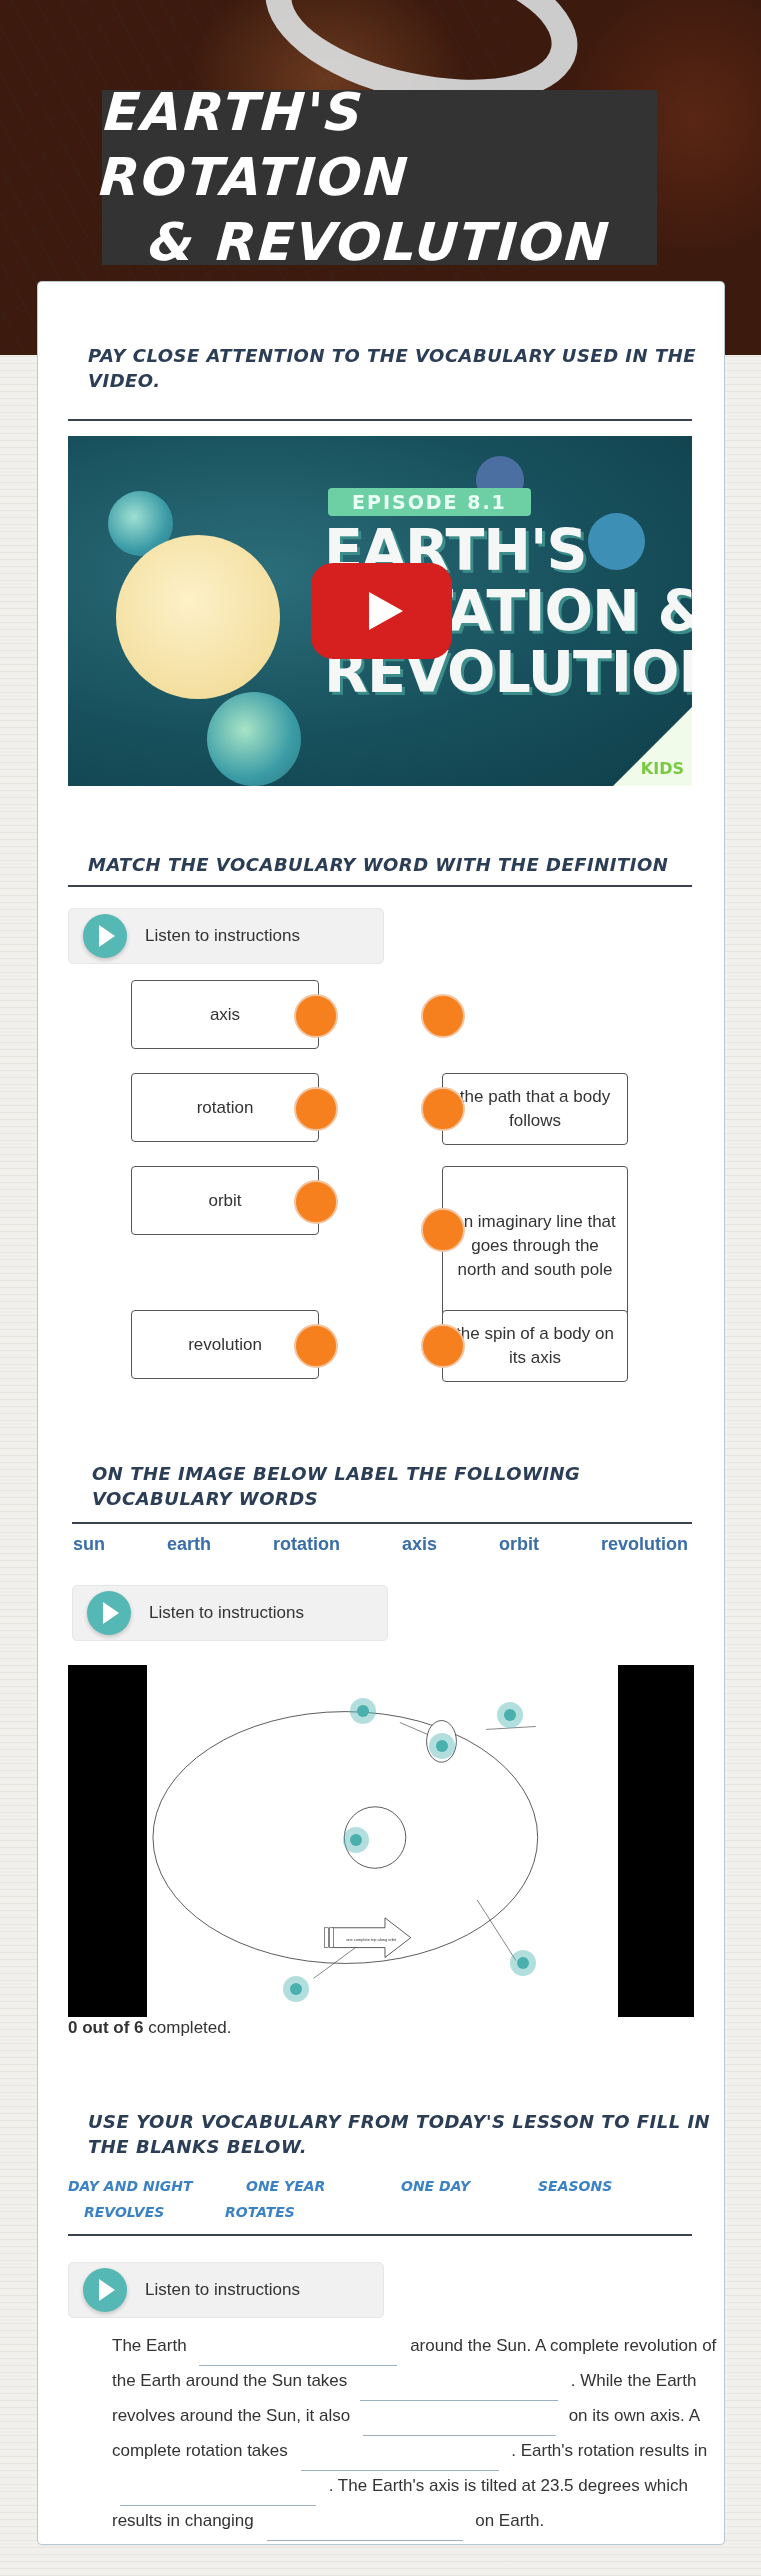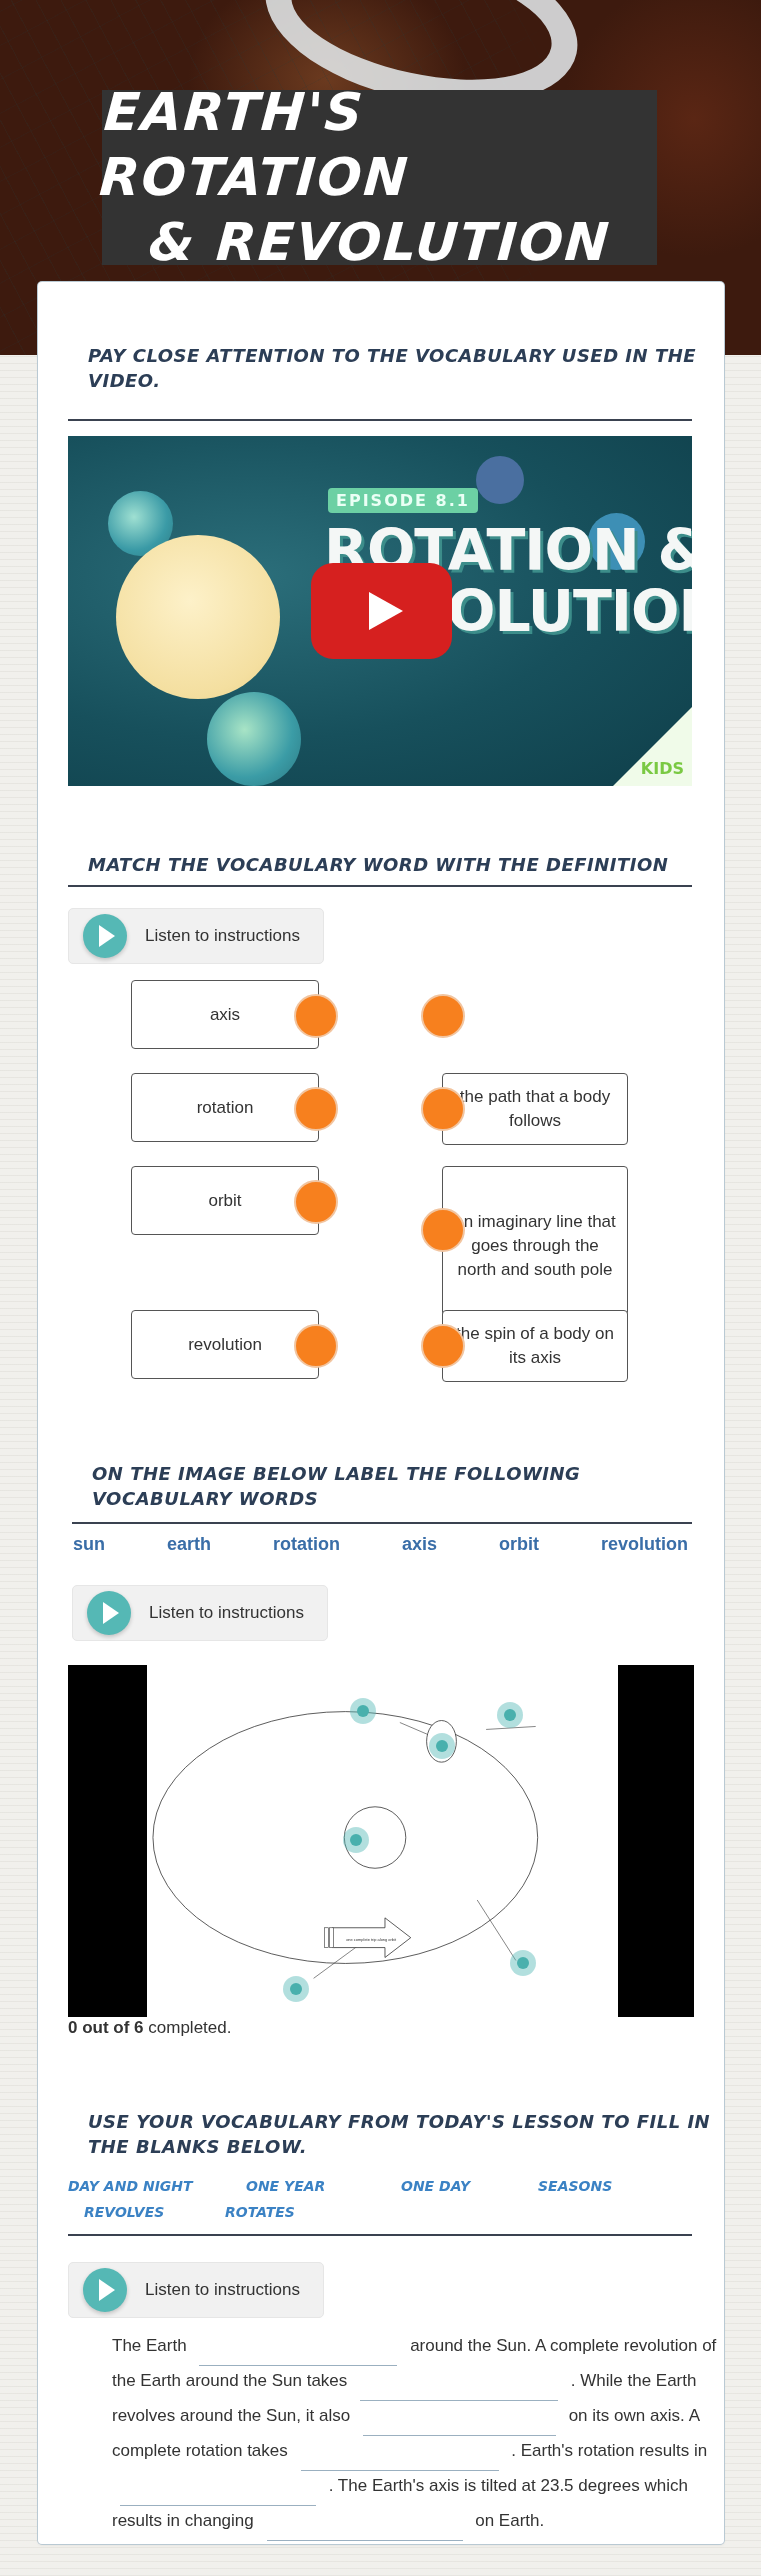--- a/index.html
+++ b/index.html
@@ -65,23 +65,23 @@
     position: absolute; left: 30px; top: 154px; width: 624px; height: 350px;
     overflow: hidden;
     background: radial-gradient(ellipse at 30% 40%, #2b6e7a 0%, #17505c 55%, #0f3f4a 100%);
   }
   .video .sun { position: absolute; left: 48px; top: 99px; width: 164px; height: 164px; border-radius: 50%; background: radial-gradient(circle at 45% 40%, #fdf1c9, #f4dfa0 70%, #e9cf86); }
   .video .earth1 { position: absolute; left: 40px; top: 55px; width: 65px; height: 65px; border-radius: 50%; background: radial-gradient(circle at 40% 40%, #9fe0d2, #3a9aa6 60%, #2c7a83); }
   .video .earth2 { position: absolute; left: 139px; top: 256px; width: 94px; height: 94px; border-radius: 50%; background: radial-gradient(circle at 40% 40%, #a8e4c6, #3b9ca6 60%, #2b7680); }
   .video .planet1 { position: absolute; left: 408px; top: 20px; width: 48px; height: 48px; border-radius: 50%; background: #4a6fa0; }
   .video .planet2 { position: absolute; left: 520px; top: 77px; width: 57px; height: 57px; border-radius: 50%; background: #3d8fb5; }
   .video .episode {
-    position: absolute; left: 260px; top: 52px; padding: 3px 8px;
+    position: absolute; left: 260px; top: 52px; padding: 3px 24px;
     background: #6cd0a4; color: #eafff5; border-radius: 4px;
-    font-family: "DejaVu Sans", sans-serif; font-weight: bold; font-size: 16px; letter-spacing: 2px;
+    font-family: "DejaVu Sans", sans-serif; font-weight: bold; font-size: 19px; letter-spacing: 2px;
   }
   .video .vtitle {
     position: absolute; left: 256px; top: 84px; color: #f4f7f6;
     font-family: "DejaVu Sans", sans-serif; font-weight: bold;
     font-size: 57px; line-height: 61px; letter-spacing: -1px;
     text-shadow: 3px 3px 0 #3c8d8a;
   }
   .video .kids-corner {
     position: absolute; right: 0; bottom: 0; width: 0; height: 0;
     border-left: 79px solid transparent; border-bottom: 79px solid #f0fbe9;
@@ -89,21 +89,21 @@
   .video .kids { position: absolute; right: 8px; bottom: 8px; color: #7ac943; font-weight: bold; font-size: 16px; font-family: "DejaVu Sans", sans-serif; }
   .video .play {
     position: absolute; left: 243px; top: 127px; width: 141px; height: 96px;
     background: #d6201f; border-radius: 22px;
     display: flex; align-items: center; justify-content: center;
   }
   .video .play .tri { width: 0; height: 0; border-top: 19px solid transparent; border-bottom: 19px solid transparent; border-left: 34px solid #fff; margin-left: 8px; }
 
   
   .listen {
-    position: absolute; left: 30px; width: 256px; height: 56px;
+    position: absolute; left: 30px; width: 316px; height: 56px;
     background: #f1f1f1; border: 1px solid #e6e6e6; border-radius: 5px;
     display: flex; align-items: center; cursor: pointer;
   }
   .listen .pbtn {
     width: 44px; height: 44px; border-radius: 50%; background: #55b8b5;
     margin-left: 14px; display: flex; align-items: center; justify-content: center;
     box-shadow: 0 2px 4px rgba(0,0,0,0.2);
   }
   .listen .pbtn .tri { width: 0; height: 0; border-top: 11px solid transparent; border-bottom: 11px solid transparent; border-left: 16px solid #fff; margin-left: 4px; }
   .listen .lbl { margin-left: 18px; font-size: 17px; color: #333; }
@@ -162,20 +162,21 @@
   <div class="rule" style="top:137px"></div>
 
   <div class="video">
     <div class="earth1"></div>
     <div class="sun"></div>
     <div class="earth2"></div>
     <div class="planet1"></div>
     <div class="planet2"></div>
     <div class="episode">EPISODE 8.1</div>
     <div class="vtitle">
+      <div>EARTH'S</div>
       <div>ROTATION &amp;</div>
       <div>REVOLUTION</div>
     </div>
     <div class="kids-corner"></div>
     <div class="kids">KIDS</div>
     <div class="play">
       <div class="tri"></div>
     </div>
   </div>
 

